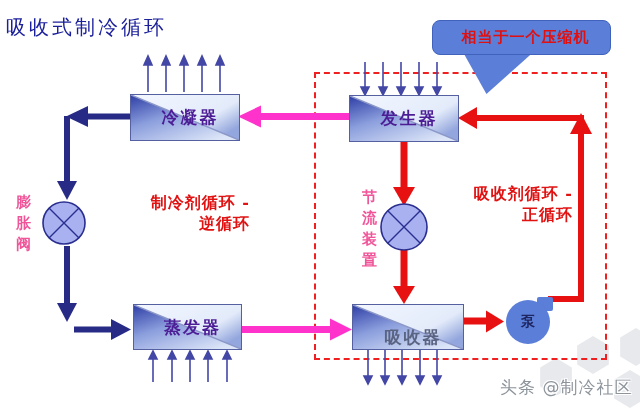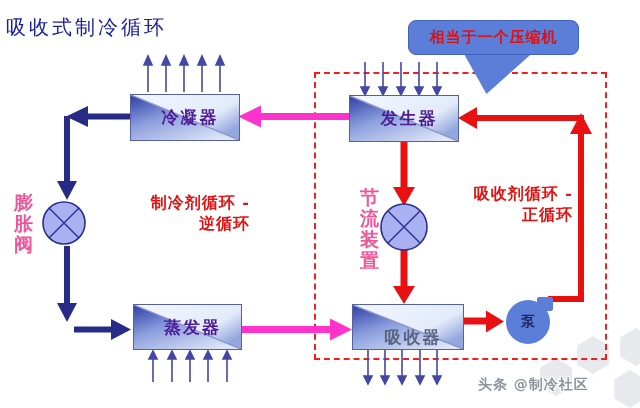--- a/index.html
+++ b/index.html
@@ -5,23 +5,23 @@
   html,body{margin:0;padding:0;background:#fff;}
   #canvas{position:relative;width:640px;height:408px;background:#fff;overflow:hidden;
           font-family:"DejaVu Sans","Liberation Sans",sans-serif;}
   .abs{position:absolute;}
 
   
   #title{left:6px;top:14px;font-size:20px;font-weight:normal;color:#1c209a;
          letter-spacing:3px;font-family:"DejaVu Serif","Liberation Serif",serif;z-index:6;}
 
   
-  #callout{left:408px;top:20px;width:169px;height:33px;background:#5b7ed8;
+  #callout{left:432px;top:20px;width:169px;height:33px;background:#5b7ed8;
            border:1.5px solid #4062bc;border-radius:8px;z-index:6;
-           display:flex;align-items:center;justify-content:center;}
+           display:flex;align-items:center;justify-content:center;padding-left:8px;}
   #callout-text{color:#e01010;font-weight:bold;font-size:15px;letter-spacing:1px;
                 font-family:"DejaVu Serif","Liberation Serif",serif;}
   #callout-tail{left:455px;top:50px;width:85px;height:44px;background:#5b7ed8;z-index:5;
                 clip-path:polygon(8% 0,95% 0,37% 100%);}
 
   
   #dashed-box{left:314px;top:72px;width:289px;height:284px;border:2.5px dashed #f02020;z-index:1;}
 
   
   .hex{width:36px;height:38px;background:#e8e9ec;z-index:0;
@@ -40,30 +40,30 @@
 
   
   #pump{left:506px;top:300px;width:44px;height:44px;z-index:3;}
   #pump .body{position:absolute;inset:0;background:#5b7ed8;border-radius:50%;}
   #pump .tab{position:absolute;right:-3px;top:-3px;width:16px;height:14px;background:#5b7ed8;border-radius:2px;}
   #pump-label{position:absolute;inset:0;display:flex;align-items:center;justify-content:center;
               color:#1e2560;font-size:14px;font-weight:bold;
               font-family:"DejaVu Serif","Liberation Serif",serif;}
 
   
-  .vlabel{width:17px;font-size:19px;font-weight:bold;color:#f0559a;line-height:21px;
-          word-break:break-all;text-align:left;z-index:4;
+  .vlabel{width:17px;font-size:15px;font-weight:bold;color:#f0559a;line-height:21px;
+          word-break:break-all;text-align:right;z-index:4;
           font-family:"DejaVu Serif","Liberation Serif",serif;}
 
   
   .loop-label{text-align:right;color:#e01212;font-size:16px;font-weight:bold;line-height:21px;
               letter-spacing:1px;z-index:4;font-family:"DejaVu Serif","Liberation Serif",serif;}
 
   
-  #watermark{left:478px;top:376px;font-size:14px;font-weight:bold;color:#8d949c;letter-spacing:1px;z-index:5;
+  #watermark{left:500px;top:376px;font-size:17px;font-weight:normal;color:#8d949c;letter-spacing:1px;z-index:5;
              text-shadow:-1px -1px 0 #fff,1px -1px 0 #fff,-1px 1px 0 #fff,1px 1px 0 #fff;}
 </style>
 </head>
 <body>
 
 <div id="canvas">
 
   <div class="abs hex" style="left:575px;top:336px"></div>
   <div class="abs hex" style="left:538px;top:358px"></div>
   <div class="abs hex" style="left:612px;top:370px"></div>

